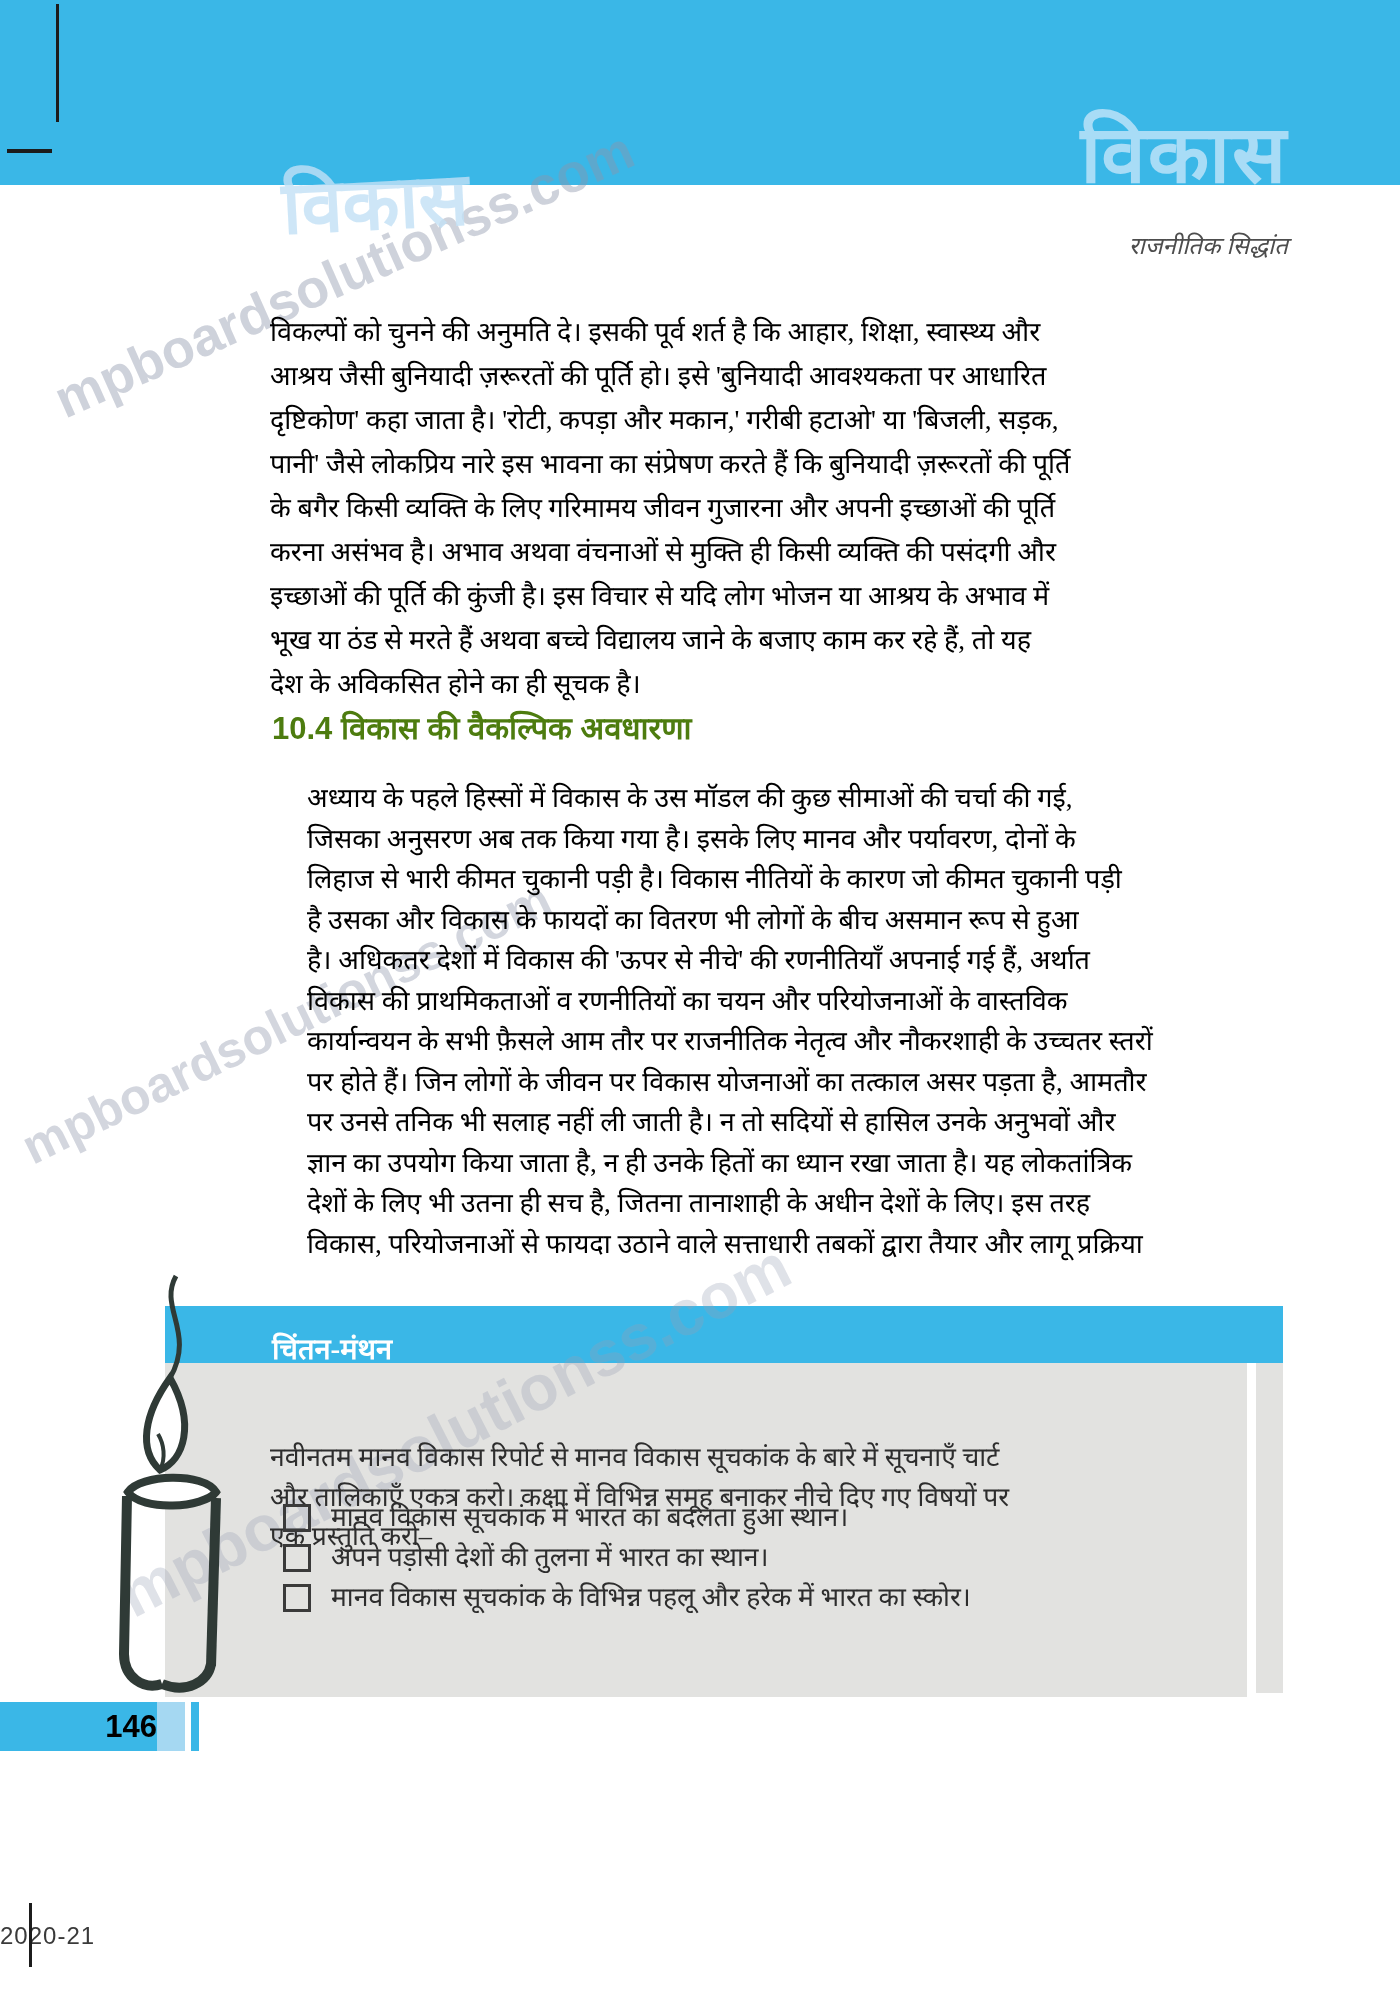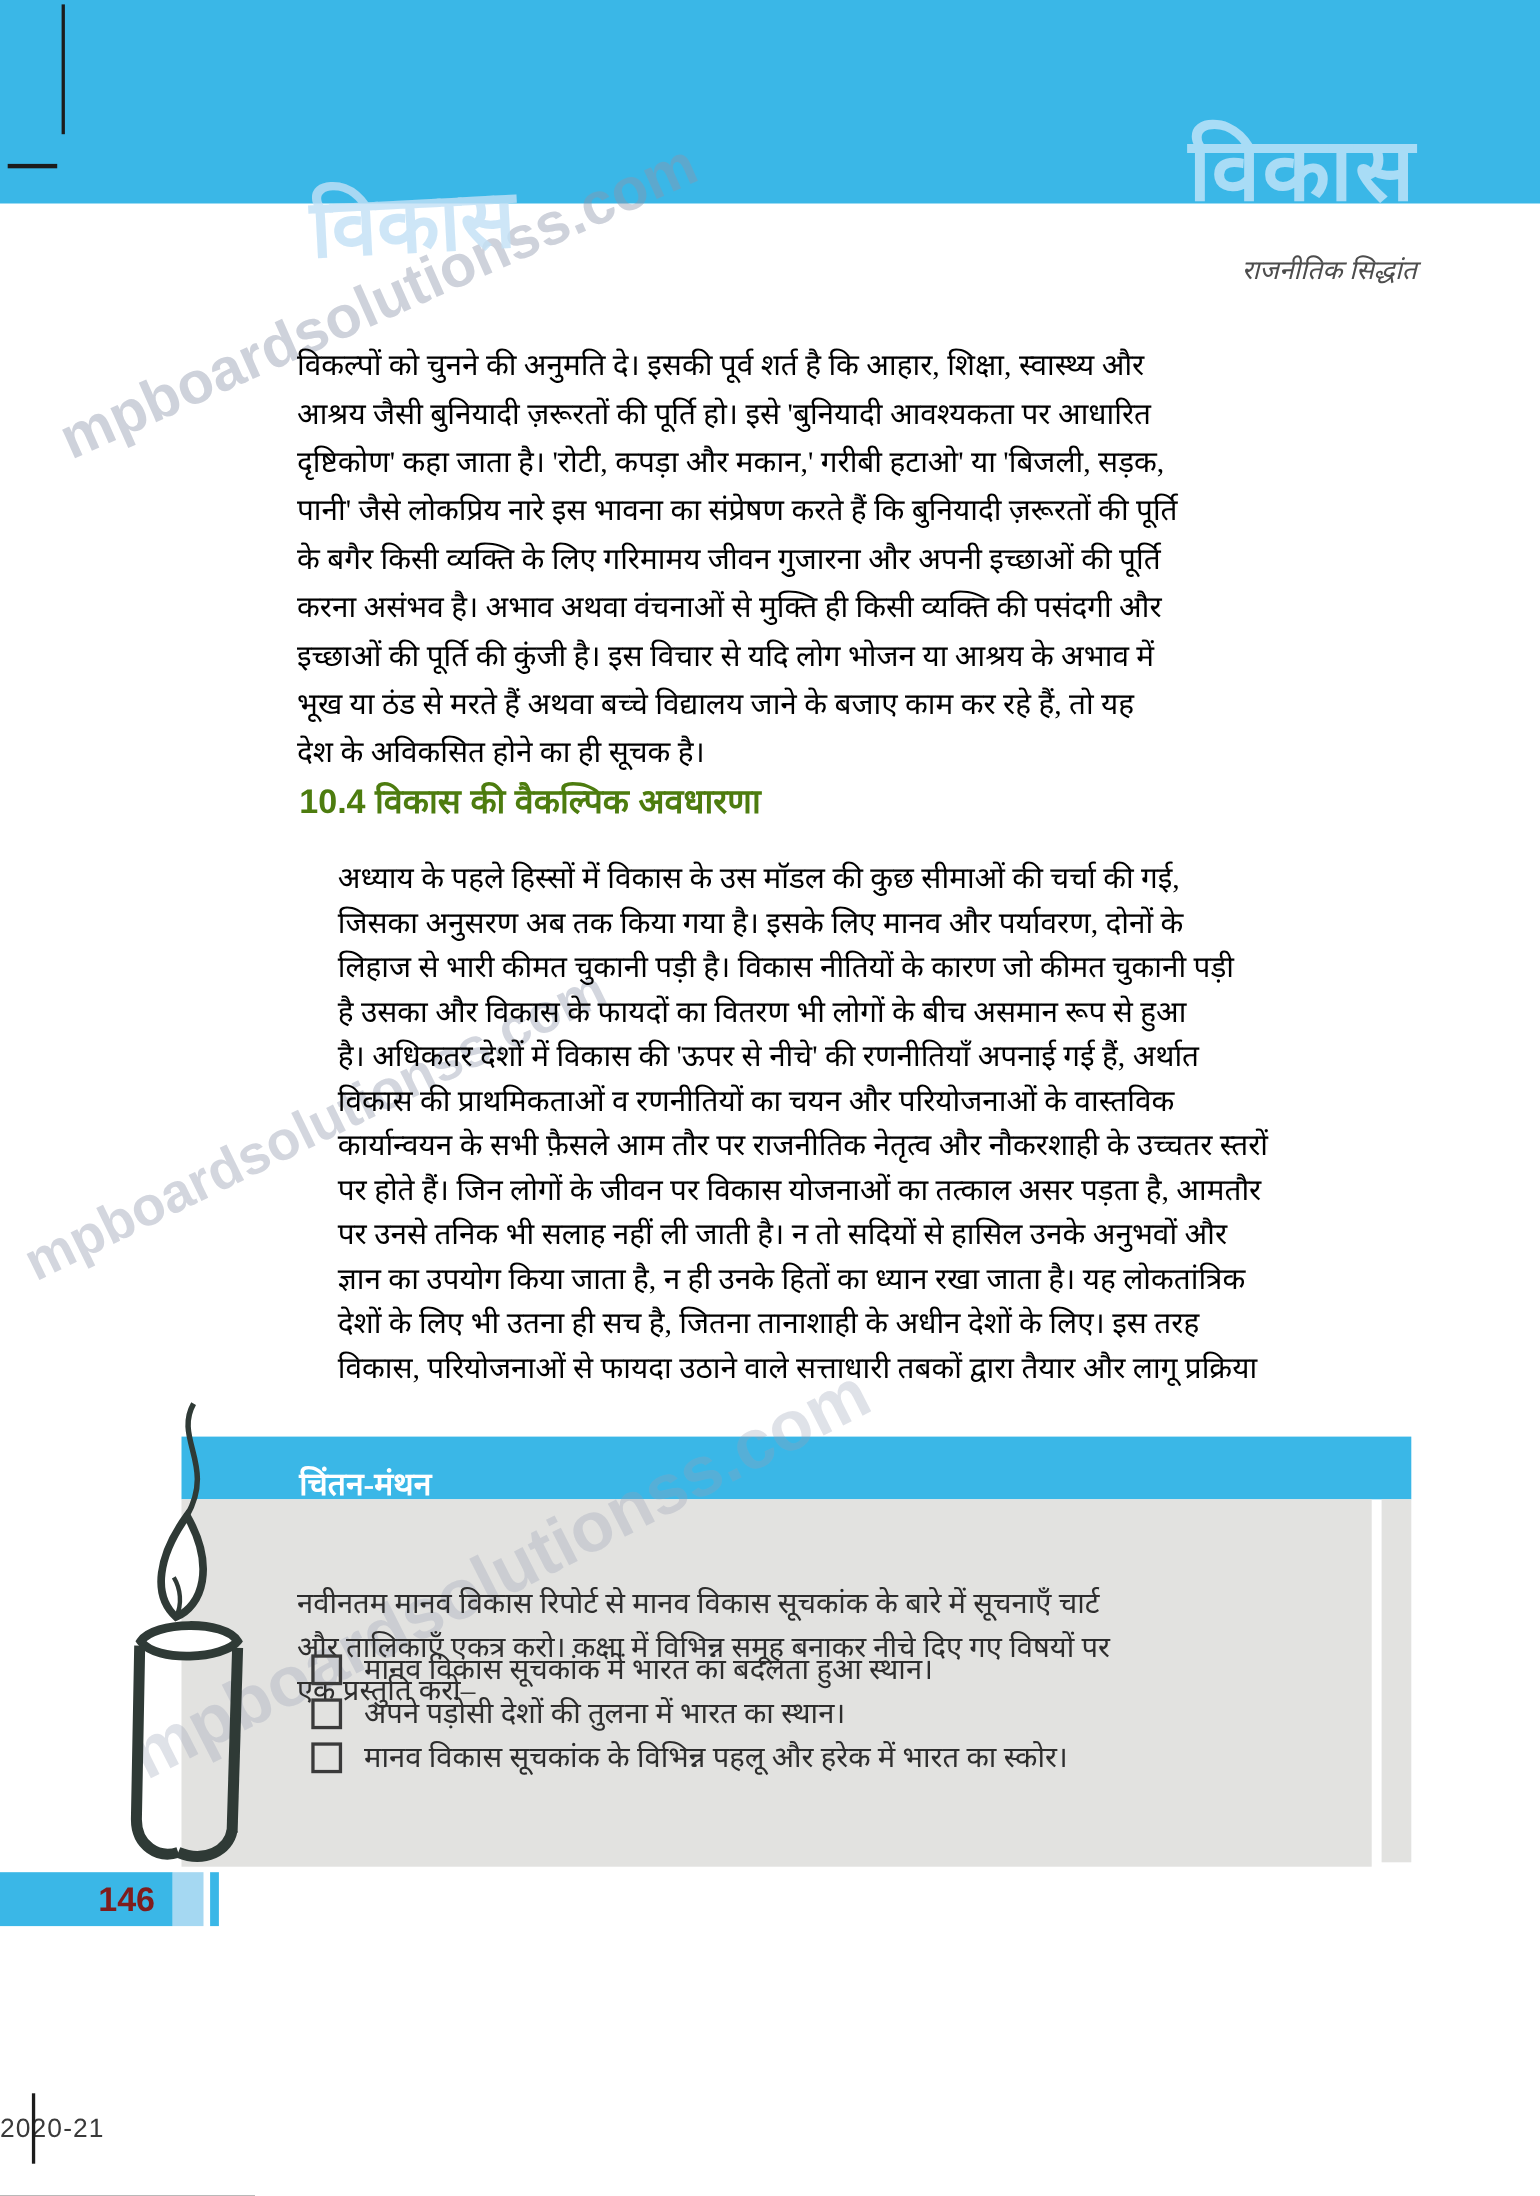--- a/index.html
+++ b/index.html
@@ -48,22 +48,22 @@
   #box-intro .line{height:39.5px;line-height:39.5px;white-space:nowrap;}
   #box-items{left:283px;top:1498px;width:950px;z-index:2;}
   .check-row{display:flex;gap:20px;margin-bottom:2px;font-size:26.5px;line-height:38px;color:#2d2d2d;}
   .checkbox{width:22px;height:22px;border:3px solid #3a3a3a;background:transparent;flex:none;margin-top:6px;}
   .check-text{flex:1;}
 
   
   #candle{left:100px;top:1274px;z-index:3;}
 
   
-  #footer-band{left:0;top:1702px;width:157px;height:49px;background:#3ab7e7;color:#7f1d1d;
-               font-weight:bold;font-size:31px;text-align:right;line-height:49px;padding-right:16px;
+  #footer-band{left:0;top:1702px;width:157px;height:49px;background:#3ab7e7;color:#000000;
+               font-weight:bold;font-size:31px;text-align:right;line-height:49px;padding-right:0;
                box-sizing:border-box;font-family:"Liberation Sans","DejaVu Sans",sans-serif;z-index:2;}
   #footer-square{left:157px;top:1702px;width:28px;height:49px;background:#a5d8f2;z-index:2;}
   #footer-bar{left:191px;top:1702px;width:8px;height:49px;background:#3ab7e7;z-index:2;}
   #year{left:0;top:1922px;width:1400px;font-size:24px;color:#3a3a3a;
         font-family:"Liberation Sans","DejaVu Sans",sans-serif;letter-spacing:1px;z-index:2;}
 </style>
 </head>
 <body>
 
 <div id="page">

